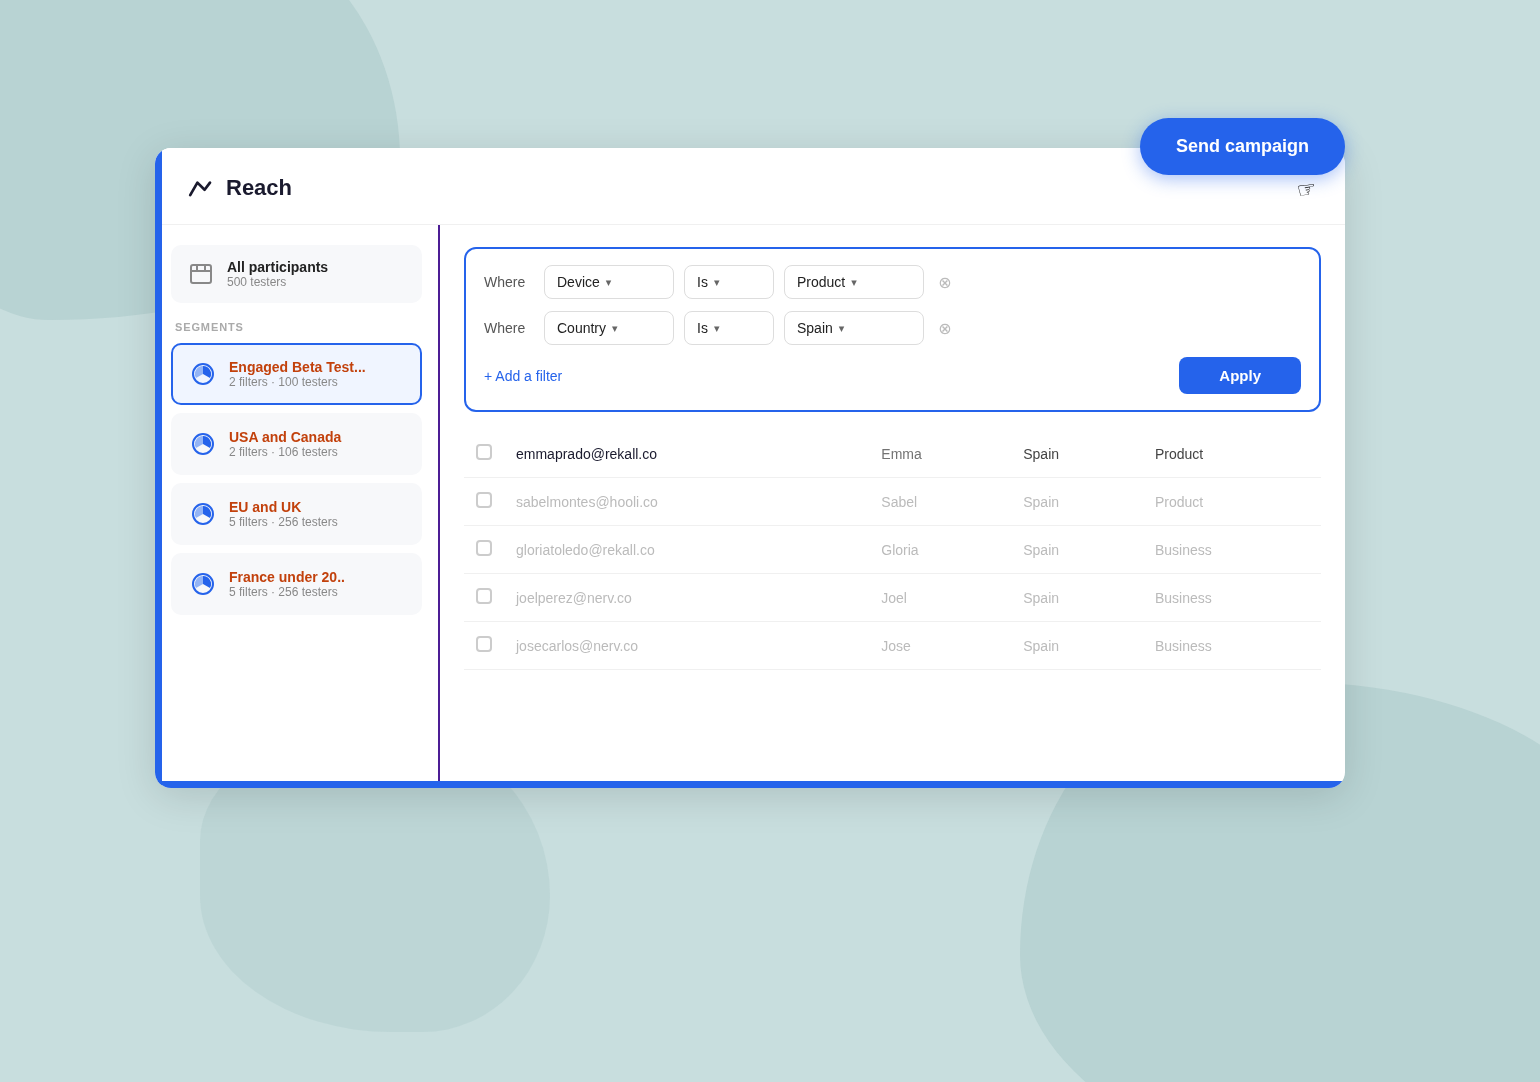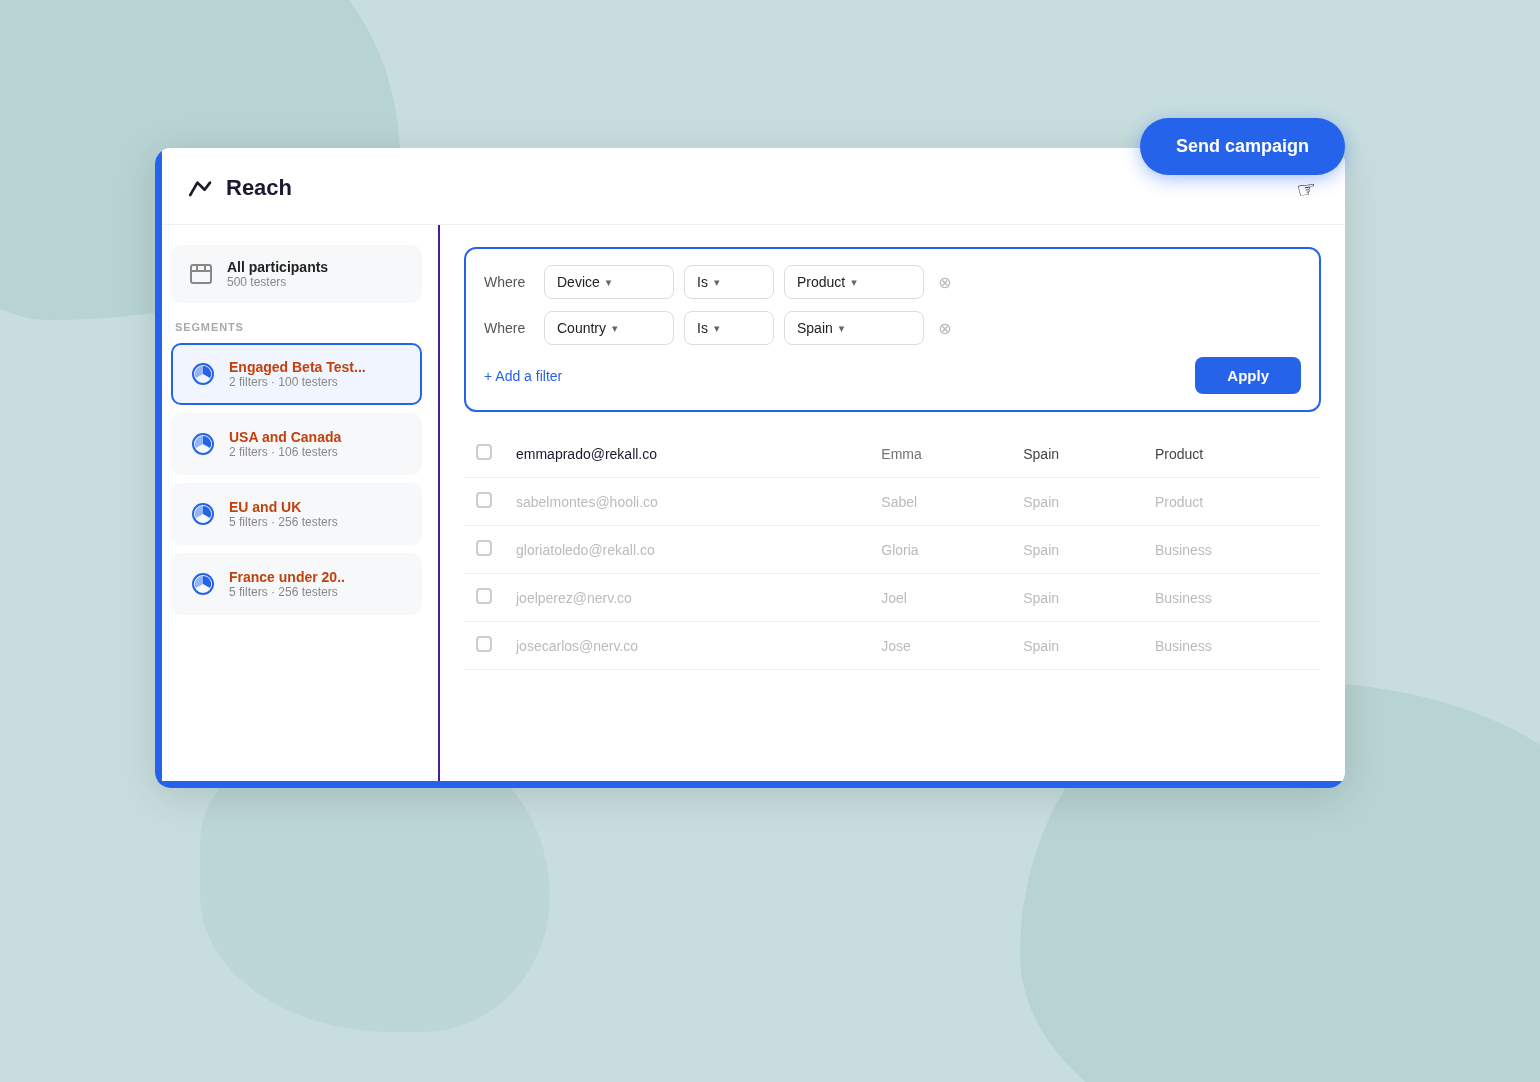--- a/index.html
+++ b/index.html
@@ -257,21 +257,21 @@
       font-size: 14px;
       font-weight: 500;
       cursor: pointer;
     }
 
     .apply-btn {
       background: #2563eb;
       color: #fff;
       border: none;
       border-radius: 8px;
-      padding: 10px 32px;
+      padding: 10px 40px;
       font-size: 15px;
       font-weight: 600;
       cursor: pointer;
       margin-left: 20px;
     }
 
     
     .table-section {
       flex: 1;
       overflow-y: auto;

